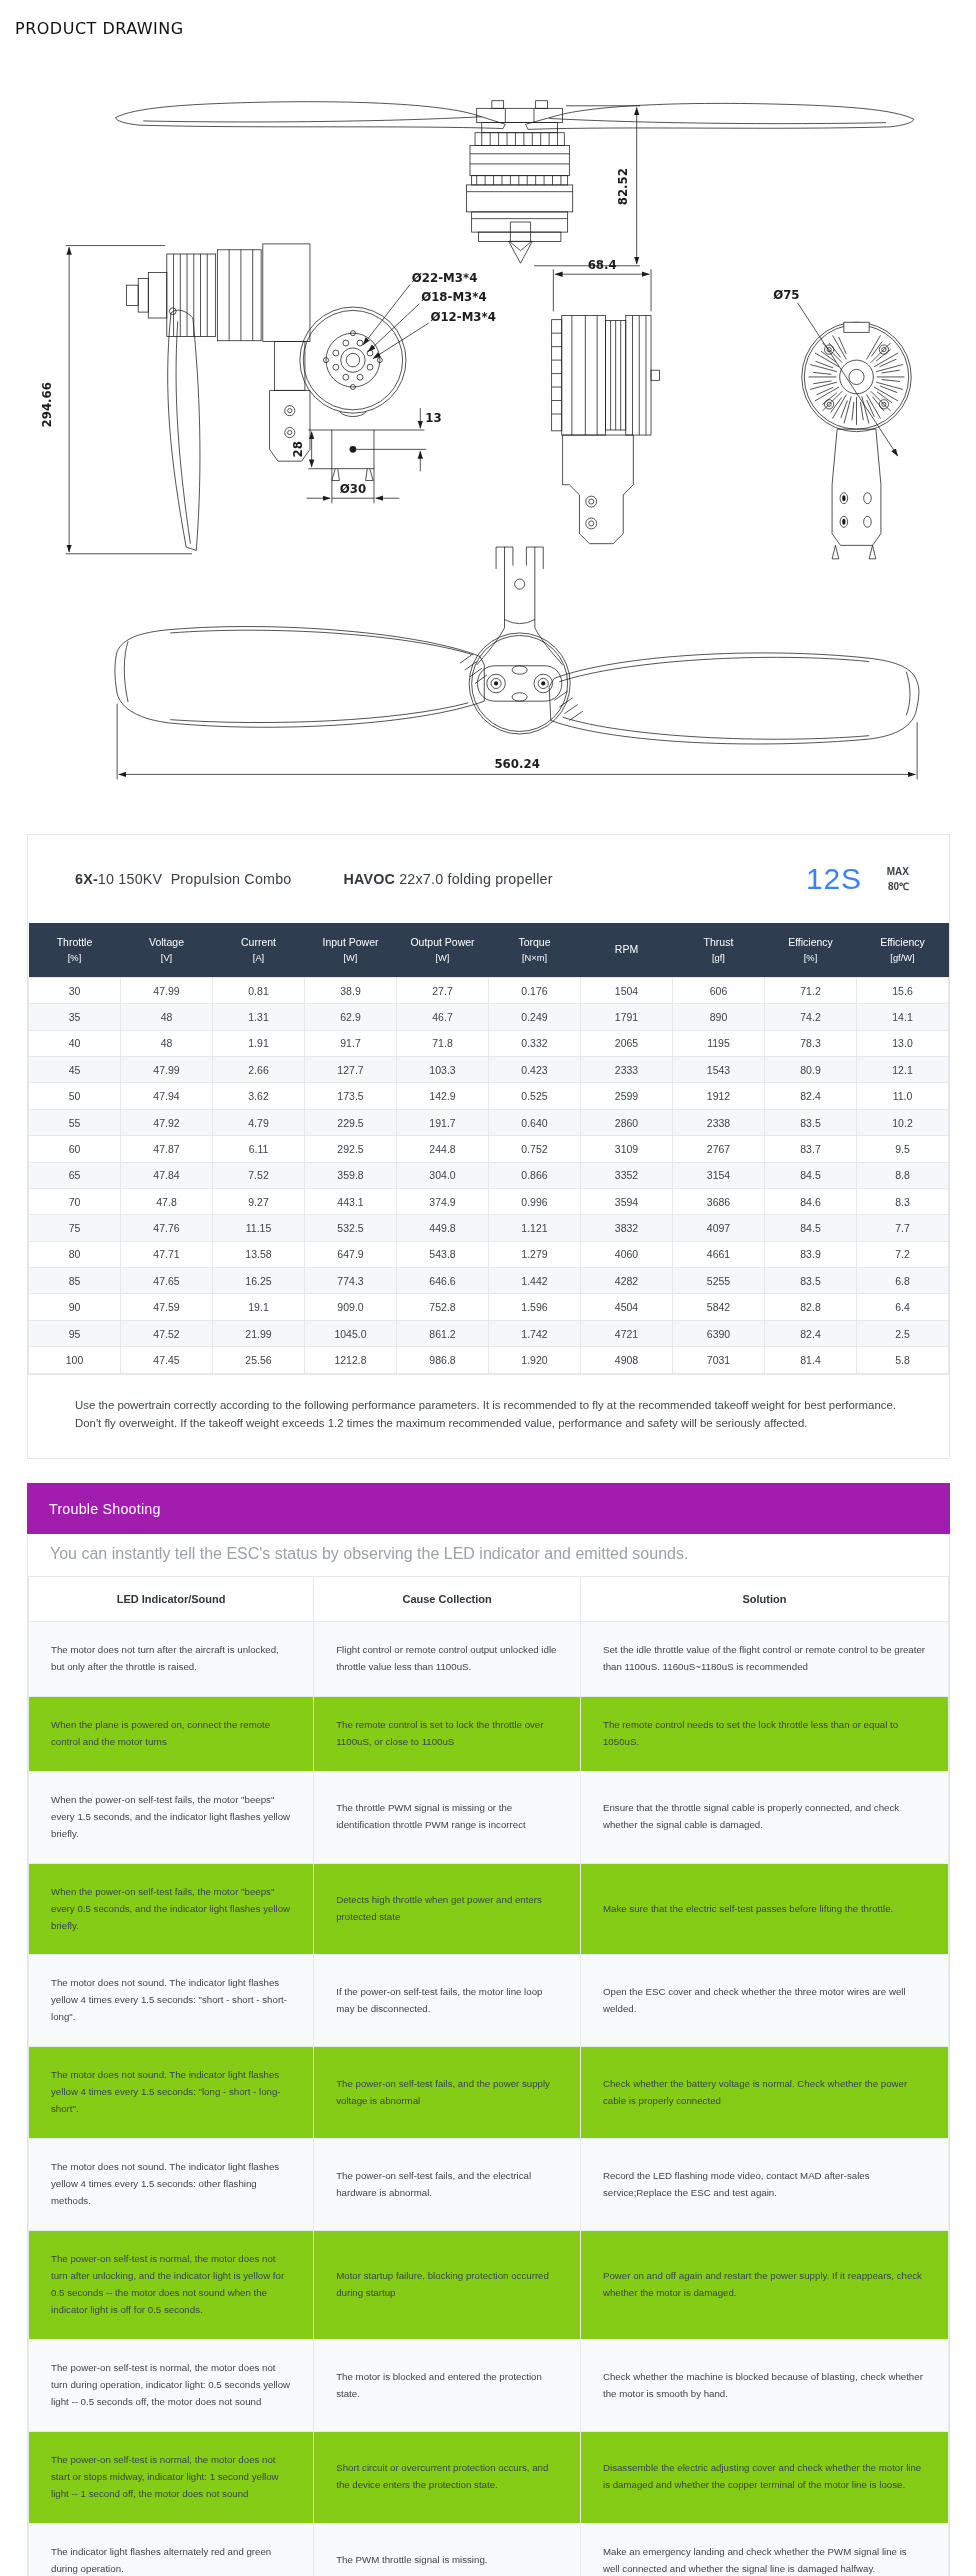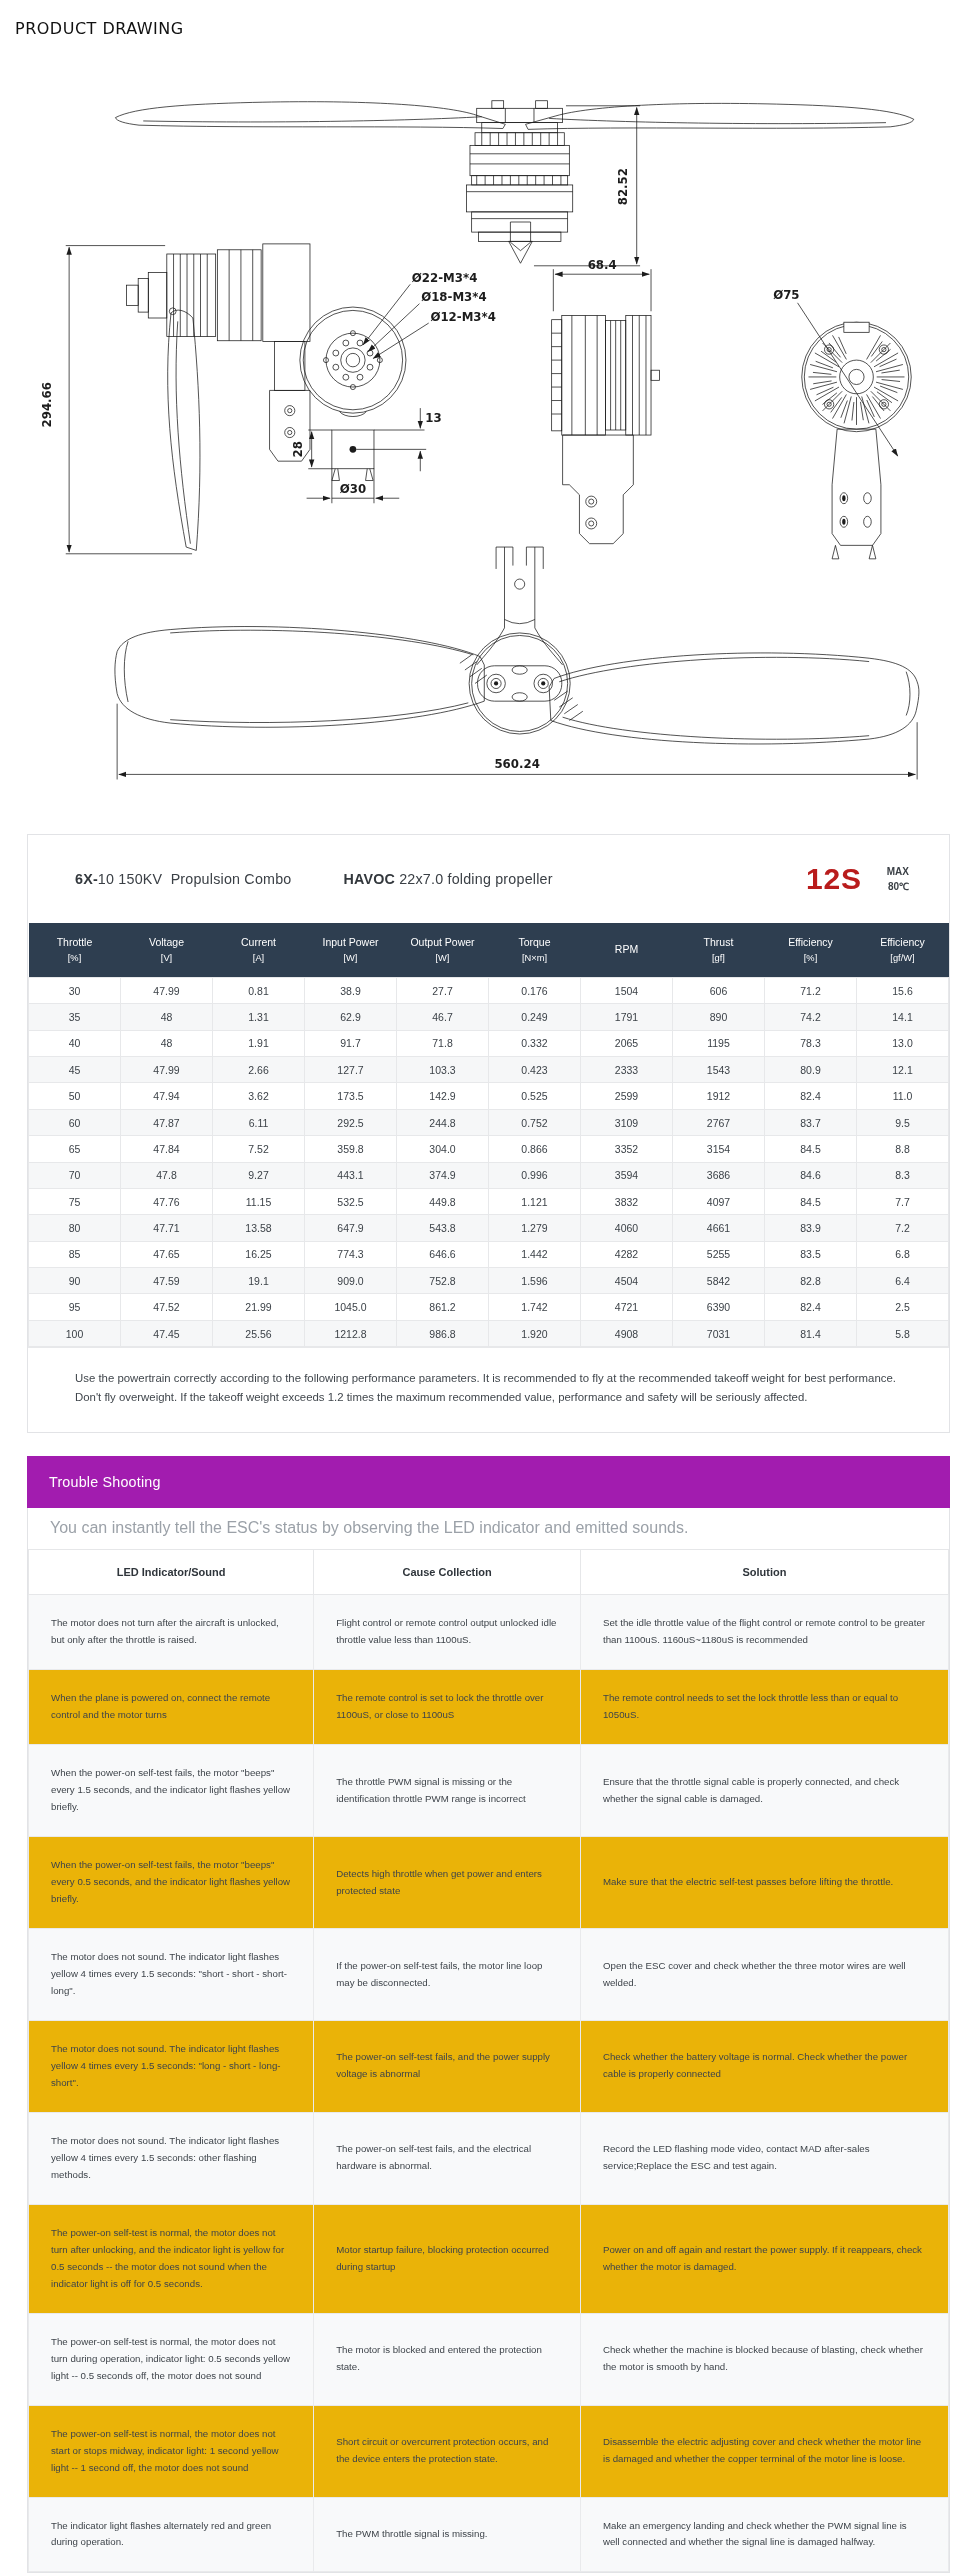--- a/index.html
+++ b/index.html
@@ -16,21 +16,21 @@
   .ln .wh { fill:#ffffff; }
   .txt text { font:bold 14px "DejaVu Sans", sans-serif; fill:#1c1c1c; }
 
   .box { margin:4px 27px 0; border:0.8px solid #e2e3e6; }
 
   .combo-bar { display:flex; align-items:center; height:88px; padding:0 40px 0 47px; box-sizing:border-box; }
   .combo-left { font-size:14.3px; color:#3b4046; letter-spacing:0.2px; }
   .combo-left b, .combo-mid b { font-weight:bold; color:#33383d; }
   .combo-mid { font-size:14.3px; color:#3b4046; margin-left:52px; letter-spacing:0.2px; }
   .combo-right { margin-left:auto; display:flex; align-items:center; }
-  .batt { font-size:30px; font-weight:bold; color:#b91c1c; letter-spacing:0.8px; }
+  .batt { font-size:30px; font-weight:normal; color:#3b82f6; letter-spacing:0.8px; }
   .maxblock { margin-left:25px; font-size:10px; color:#3b4046; line-height:1.55; text-align:right;font-weight:bold; }
 
   table.perf { width:100%; border-collapse:collapse; table-layout:fixed; }
   table.perf thead th { background:#2e3e50; color:#ffffff; font-weight:normal; font-size:10.5px;
         padding:11.8px 2.5px; line-height:1.45; vertical-align:middle; }
   table.perf thead .th-unit { font-size:9.3px; margin-top:1.7px; }
   table.perf tbody td { text-align:center; font-size:10.5px; color:#3c4248;
         padding:6.7px 2.5px; border:0.8px solid #e7e8ea; background:#fff; }
   table.perf tbody tr:nth-child(even) td { background:#f6f7f8; }
 
@@ -39,21 +39,21 @@
 
   .section-bar { margin:23.6px 27px 0; background:#a21caf; color:#fff; font-size:14.3px;
                  padding:17.7px 22px; letter-spacing:0.2px; }
   .trouble-box { margin:0 27px 13.5px; border:0.8px solid #e2e3e6; border-top:none; }
   .trouble-intro { padding:11px 22px 12.6px; color:#9ba1a8; font-size:16px; }
 
   table.trouble { width:100%; border-collapse:collapse; table-layout:fixed; }
   table.trouble th { border:0.8px solid #e6e7e9; background:#fff; color:#2f353b;
         font-size:11px; font-weight:bold; padding:16px 6.7px; text-align:center; }
   table.trouble td { border:0.8px solid #e9eaec; font-size:9.7px; line-height:1.75;
-        color:#3e444a; padding:20px 22px; vertical-align:middle; background:#eab308; }
+        color:#3e444a; padding:20px 22px; vertical-align:middle; background:#84cc16; }
   table.trouble tbody tr:nth-child(odd) td { background:#f8f9fa; }
 </style>
 </head>
 <body>
 
 <div class="page">
 
   <div class="page-title">PRODUCT DRAWING</div>
 
   <svg class="drawing" width="977" height="800" viewBox="0 0 1160 950">
@@ -471,20 +471,32 @@
             <td>3.62</td>
             <td>173.5</td>
             <td>142.9</td>
             <td>0.525</td>
             <td>2599</td>
             <td>1912</td>
             <td>82.4</td>
             <td>11.0</td>
           </tr>
           <tr>
+            <td>55</td>
+            <td>47.92</td>
+            <td>4.79</td>
+            <td>229.5</td>
+            <td>191.7</td>
+            <td>0.640</td>
+            <td>2860</td>
+            <td>2338</td>
+            <td>83.5</td>
+            <td>10.2</td>
+          </tr>
+          <tr>
             <td>60</td>
             <td>47.87</td>
             <td>6.11</td>
             <td>292.5</td>
             <td>244.8</td>
             <td>0.752</td>
             <td>3109</td>
             <td>2767</td>
             <td>83.7</td>
             <td>9.5</td>

